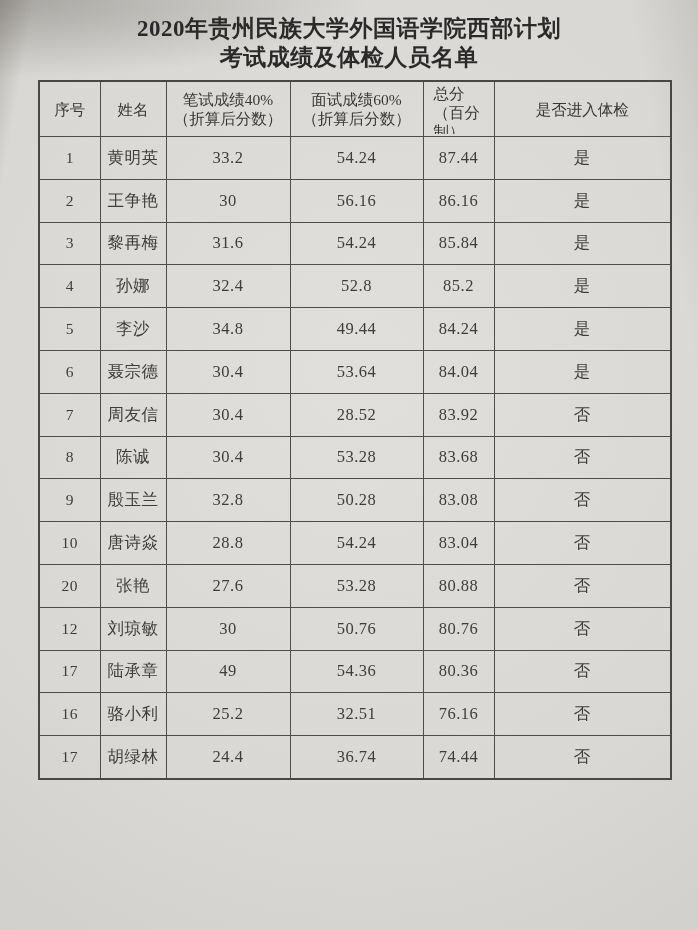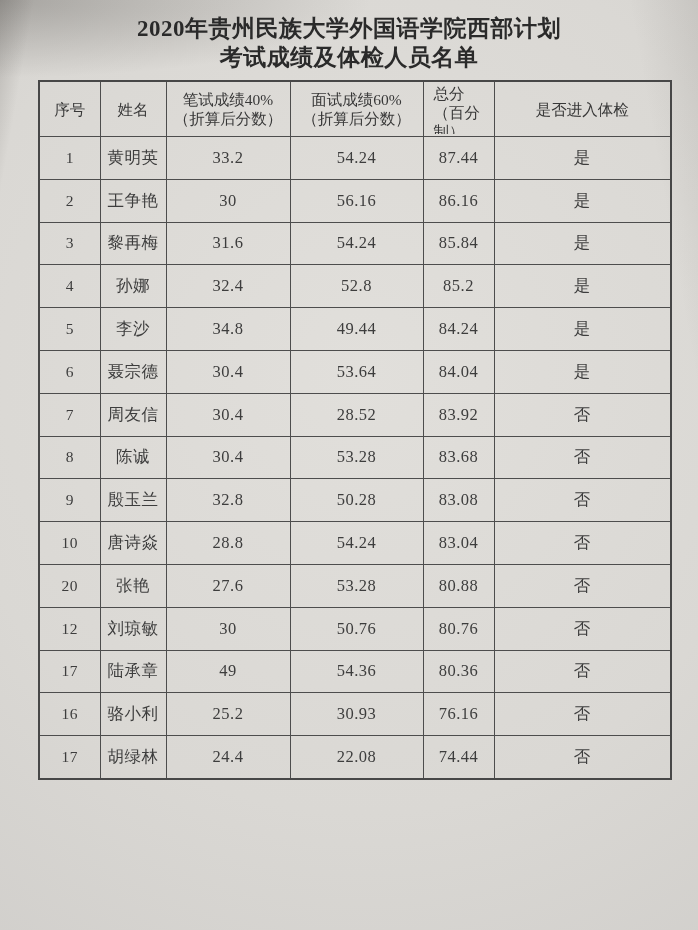--- a/index.html
+++ b/index.html
@@ -224,29 +224,29 @@
             <td>陆承章</td>
             <td>49</td>
             <td>54.36</td>
             <td>80.36</td>
             <td>否</td>
           </tr>
           <tr>
             <td>16</td>
             <td>骆小利</td>
             <td>25.2</td>
-            <td>30.93</td>
+            <td>32.51</td>
             <td>76.16</td>
             <td>否</td>
           </tr>
           <tr>
             <td>17</td>
             <td>胡绿林</td>
             <td>24.4</td>
-            <td>22.08</td>
+            <td>36.74</td>
             <td>74.44</td>
             <td>否</td>
           </tr>
         </tbody>
     </table>
 
   </div>
 </div>
 
 </body></html>

